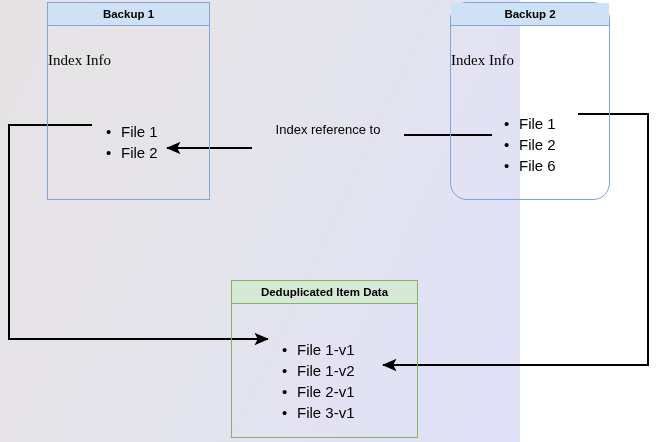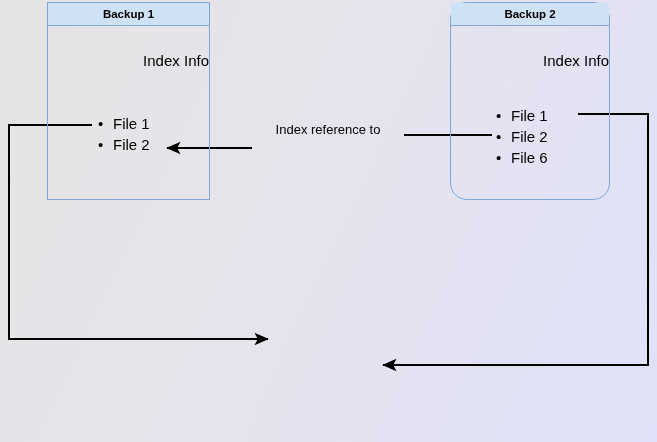--- a/index.html
+++ b/index.html
@@ -8,21 +8,21 @@
     padding: 0;
   }
   body {
     width: 657px;
     height: 442px;
     font-family: "Liberation Sans", sans-serif;
     overflow: hidden;
   }
   #canvas {
     position: relative;
-    width: 657px;
+    width: 520px;
     height: 442px;
     background: linear-gradient(115deg, #e6e3e5 0%, #e6e4e8 28%, #e4e4ee 52%, #e2e2f4 74%, #e0e0f8 100%);
   }
   #edges {
     position: absolute;
     left: 0;
     top: 0;
     width: 657px;
     height: 442px;
     pointer-events: none;
@@ -69,28 +69,29 @@
   .node.green .node-header {
     background: #d5e8d4;
     border-bottom-color: #82b366;
   }
 
   .index-title {
     position: absolute;
     left: 0;
     right: 0;
     top: 26px;
-    text-align: right;
+    text-align: left;
     font-size: 15px;
     color: #000000;
+    font-family: Liberation Serif, serif;
   }
 
   .file-list {
     position: absolute;
-    margin: 0;
+    margin: 8px;
     padding: 0;
     list-style: none;
   }
   .file-list li {
     font-size: 15px;
     line-height: 21px;
     color: #000000;
     white-space: nowrap;
     position: relative;
     padding-left: 15px;
@@ -184,18 +185,29 @@
     <div class="node-body">
       <div class="index-title">Index Info</div>
       <ul class="file-list">
         <li>File 1</li>
         <li>File 2</li>
         <li>File 6</li>
       </ul>
     </div>
   </div>
 
+  <div class="node green" id="node-dedup">
+    <div class="node-header">Deduplicated Item Data</div>
+    <div class="node-body">
+      <ul class="file-list">
+        <li>File 1-v1</li>
+        <li>File 1-v2</li>
+        <li>File 2-v1</li>
+        <li>File 3-v1</li>
+      </ul>
+    </div>
+  </div>
 
   <div class="edge-label" id="label-direct-reference">
     <div>Index reference to</div>
   </div>
 
 </div>
 
 </body></html>

